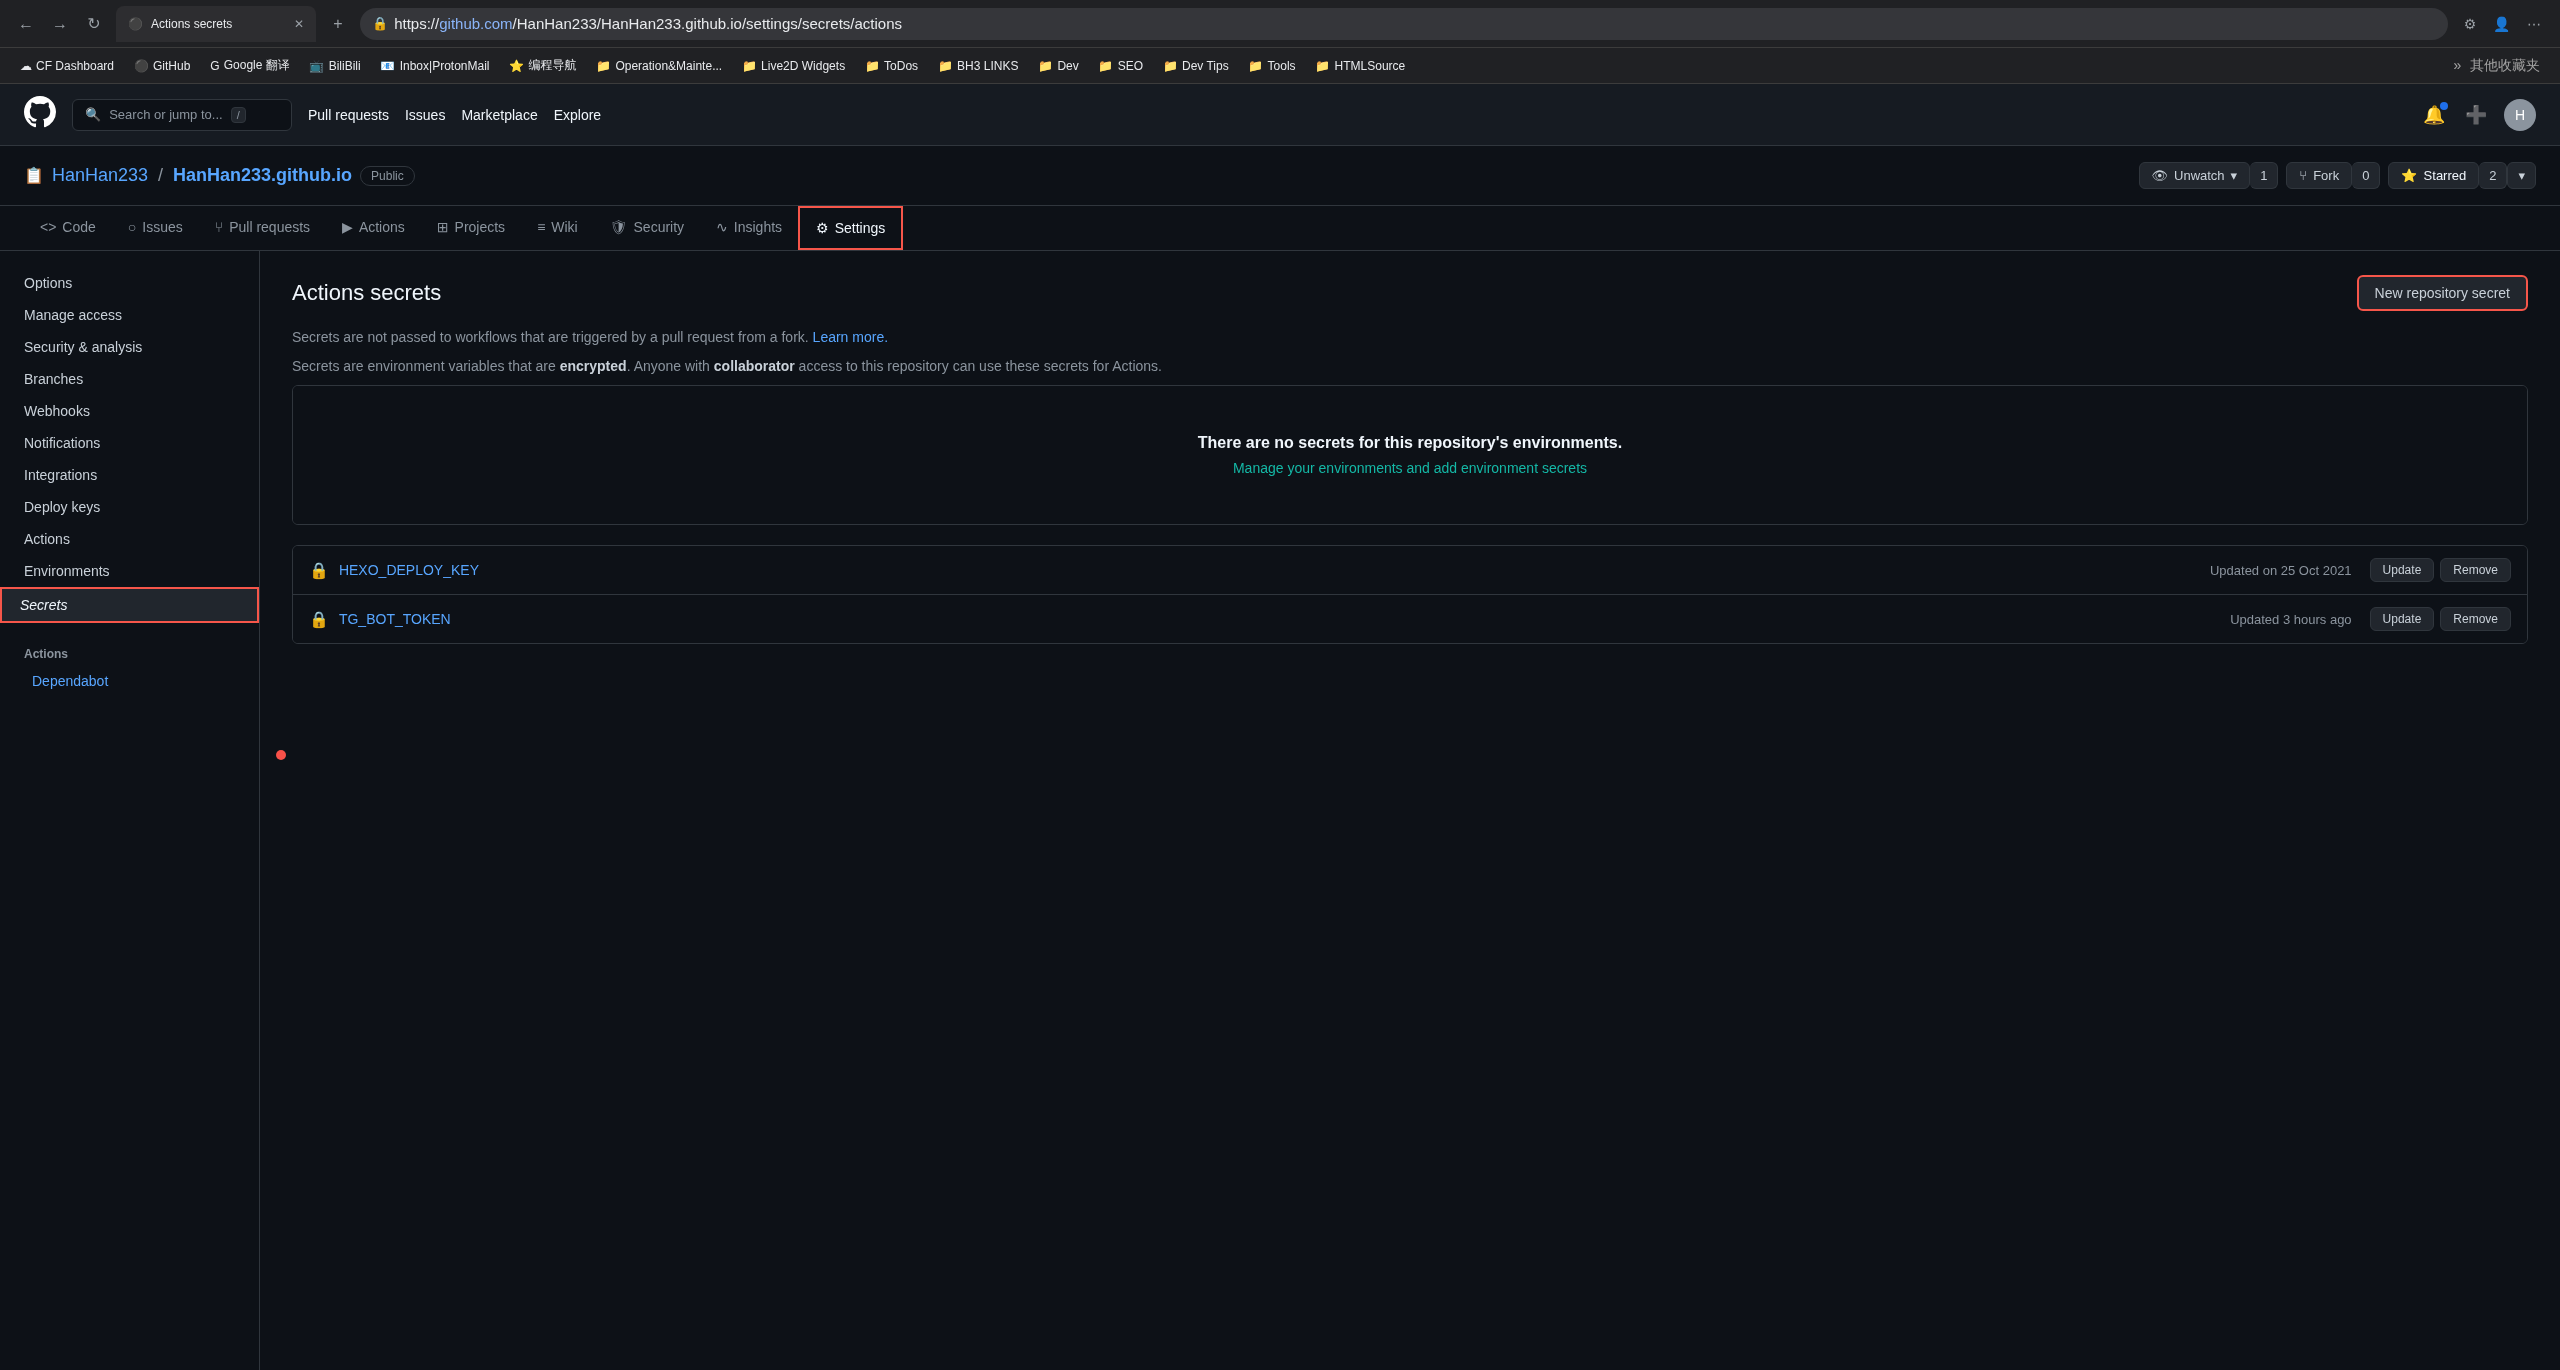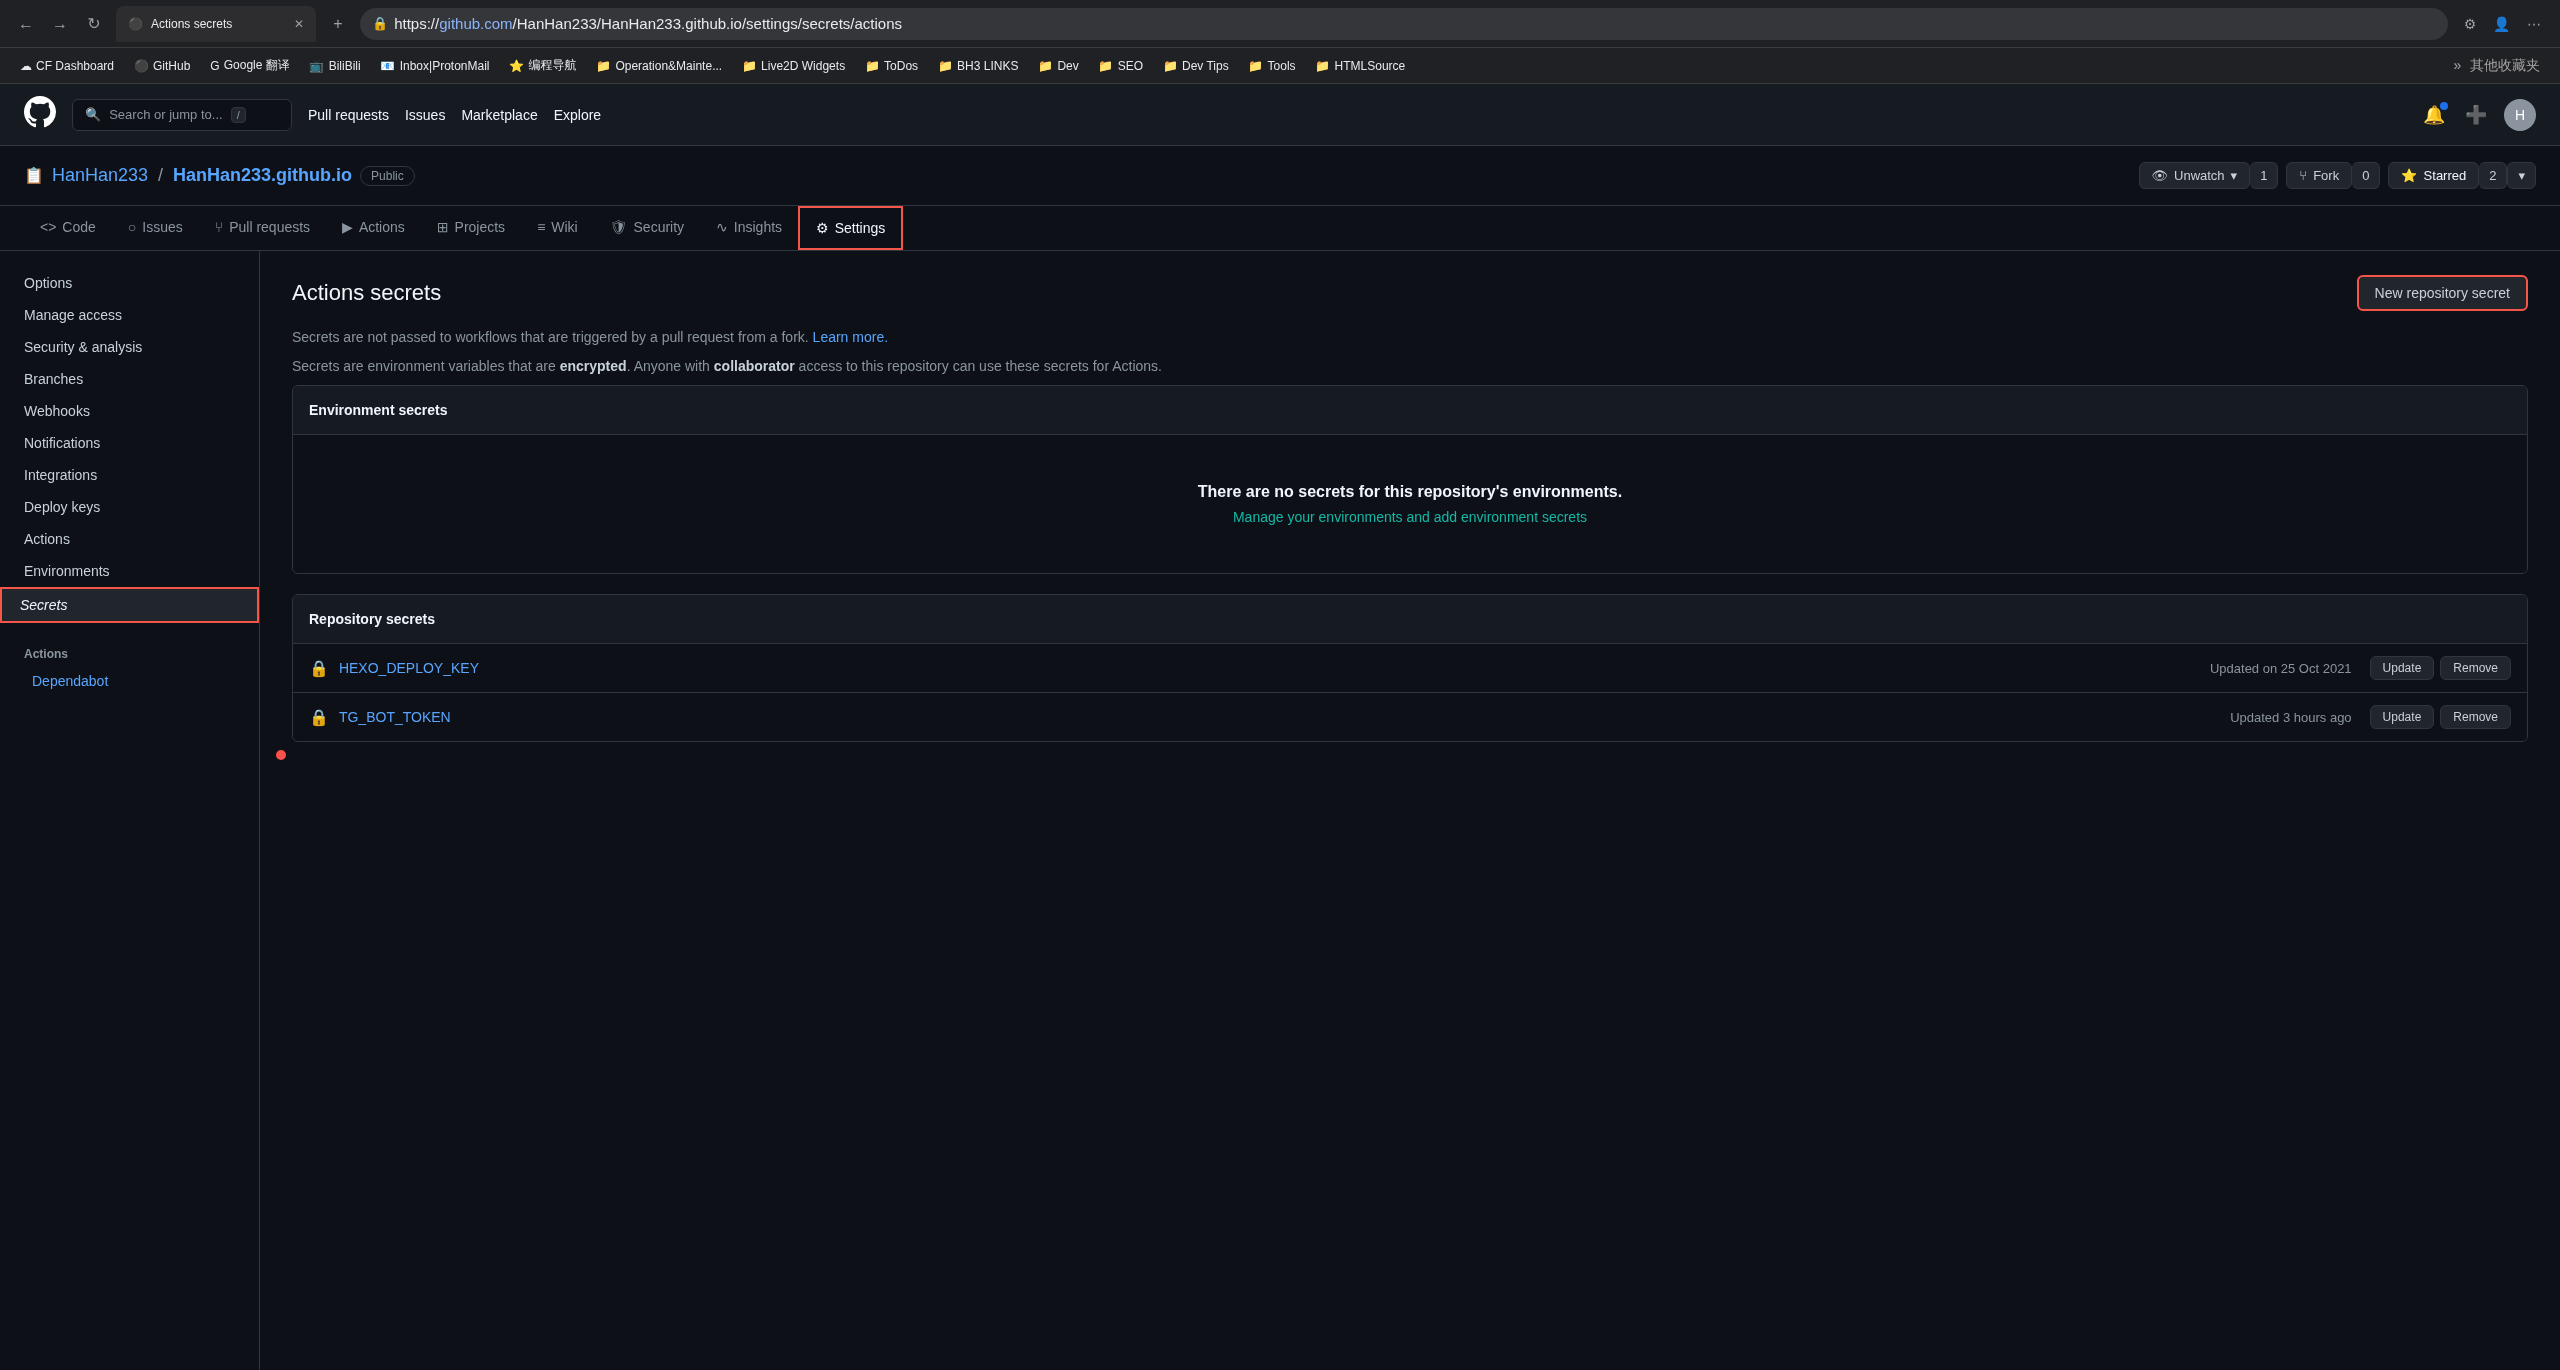--- a/index.html
+++ b/index.html
@@ -343,33 +343,27 @@
       </div>
 
       <p class="description">
         Secrets are not passed to workflows that are triggered by a pull request from a fork. <a class="learn-more">Learn more.</a>
       </p>
       <p class="description">
         Secrets are environment variables that are <strong>encrypted</strong>. Anyone with <strong>collaborator</strong> access to this repository can use these secrets for Actions.
       </p>
 
       <div class="secrets-panel">
-        <div class="secrets-panel-header">
-          <span class="secrets-panel-title">Environment secrets</span>
-        </div>
         <div class="secrets-empty">
           <div class="secrets-empty-title">There are no secrets for this repository's environments.</div>
           <a class="secrets-empty-link">Manage your environments and add environment secrets</a>
         </div>
       </div>
 
       <div class="secrets-panel">
-        <div class="secrets-panel-header">
-          <span class="secrets-panel-title">Repository secrets</span>
-        </div>
         <div class="secret-row">
           <span class="secret-icon">🔒</span>
           <span class="secret-name">HEXO_DEPLOY_KEY</span>
           <span class="secret-updated">Updated on 25 Oct 2021</span>
           <button class="secret-action-btn">Update</button>
           <button class="secret-action-btn">Remove</button>
         </div>
         <div class="secret-row">
           <span class="secret-icon">🔒</span>
           <span class="secret-name">TG_BOT_TOKEN</span>

